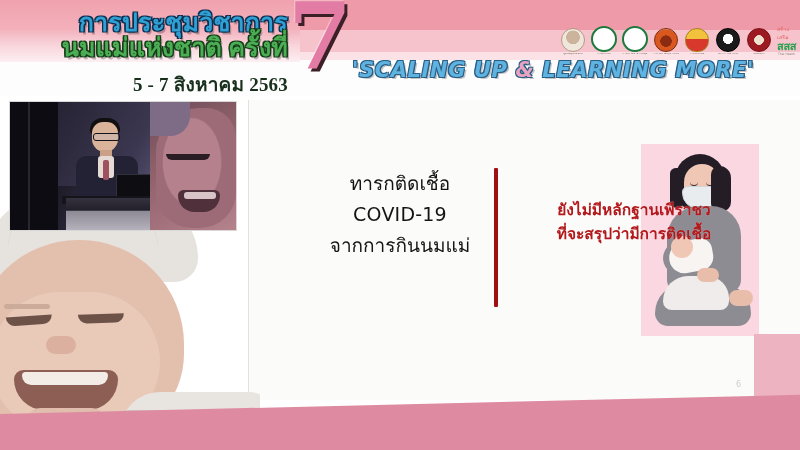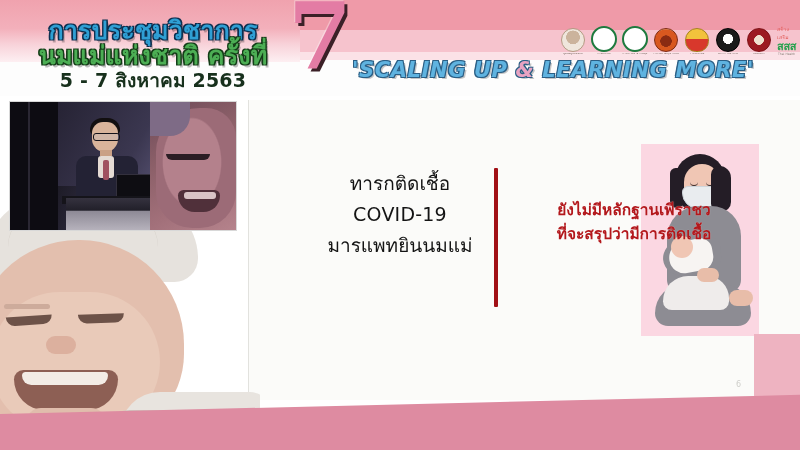--- a/index.html
+++ b/index.html
@@ -14,35 +14,36 @@
 
   
   .banner{position:absolute;left:0;top:0;width:800px;height:96px;overflow:hidden;background:#ffffff;}
   .band-a{position:absolute;left:0;top:0;width:800px;height:33px;background:#ef9aa8;}
   .band-b{position:absolute;left:0;top:30px;width:800px;height:24px;background:#f6c3cd;}
   .band-c{position:absolute;left:0;top:52px;width:800px;height:10px;background:#fbe2e7;}
   .band-white{position:absolute;left:0;top:60px;width:800px;height:36px;background:#fdfdfd;}
   .band-left-wash{position:absolute;left:0;top:0;width:300px;height:62px;background:linear-gradient(180deg,#f0a2ae 0%,#f3b0bb 46%,#f8d3da 72%,#fdeff2 100%);}
 
   .thai-title{
-    position:absolute;left:18px;top:18px;width:270px;
-    text-align:center;line-height:1.03;
+    position:absolute;left:18px;top:10px;width:270px;
+    text-align:right;line-height:1.03;
     font-weight:bold;letter-spacing:0.2px;
     white-space:nowrap;
+    font-family:Liberation Serif, serif;
   }
   .tt-1{
     font-size:25px;color:#2f9fd4;
     text-shadow:-1.4px -1.4px 0 #0d2f4f,1.4px -1.4px 0 #0d2f4f,-1.4px 1.4px 0 #0d2f4f,1.4px 1.4px 0 #0d2f4f,2.5px 2.5px 0 rgba(0,0,0,.25);
   }
   .tt-2{
     font-size:25px;color:#4cae54;margin-top:-1px;
     text-shadow:-1.4px -1.4px 0 #143d18,1.4px -1.4px 0 #143d18,-1.4px 1.4px 0 #143d18,1.4px 1.4px 0 #143d18,2.5px 2.5px 0 rgba(0,0,0,.25);
   }
   .tt-3{
-    font-size:19px;color:#17301c;margin-top:2px;font-weight:bold;
+    font-size:19px;color:#17301c;margin-top:14px;font-weight:bold;
     text-shadow:1px 1px 0 rgba(255,255,255,.6);
   }
   .big-seven{
     position:absolute;left:288px;top:-10px;
     font-size:92px;font-weight:bold;color:#e37ca4;
     font-family:"DejaVu Serif","Liberation Serif",serif;
     text-shadow:3px 3px 0 #3b2027, -1px -1px 0 rgba(255,255,255,.35);
     line-height:1;
   }
   .slogan{
@@ -170,21 +171,21 @@
     <div class="bb-shoulder"></div>
     <div class="bb-shoulder2"></div>
   </div>
 
   <div class="slide"></div>
   <div class="slide-edge"></div>
 
   <div class="q-block">
     <div class="q-line">ทารกติดเชื้อ</div>
     <div class="q-line covid">COVID-19</div>
-    <div class="q-line">มารแพทยินนมแม่</div>
+    <div class="q-line">จากการกินนมแม่</div>
   </div>
 
   <div class="divider"></div>
 
   <div class="illus">
     <div class="il-hair"></div>
     <div class="il-hair-l"></div>
     <div class="il-face"></div>
     <div class="il-eye-l"></div>
     <div class="il-eye-r"></div>

